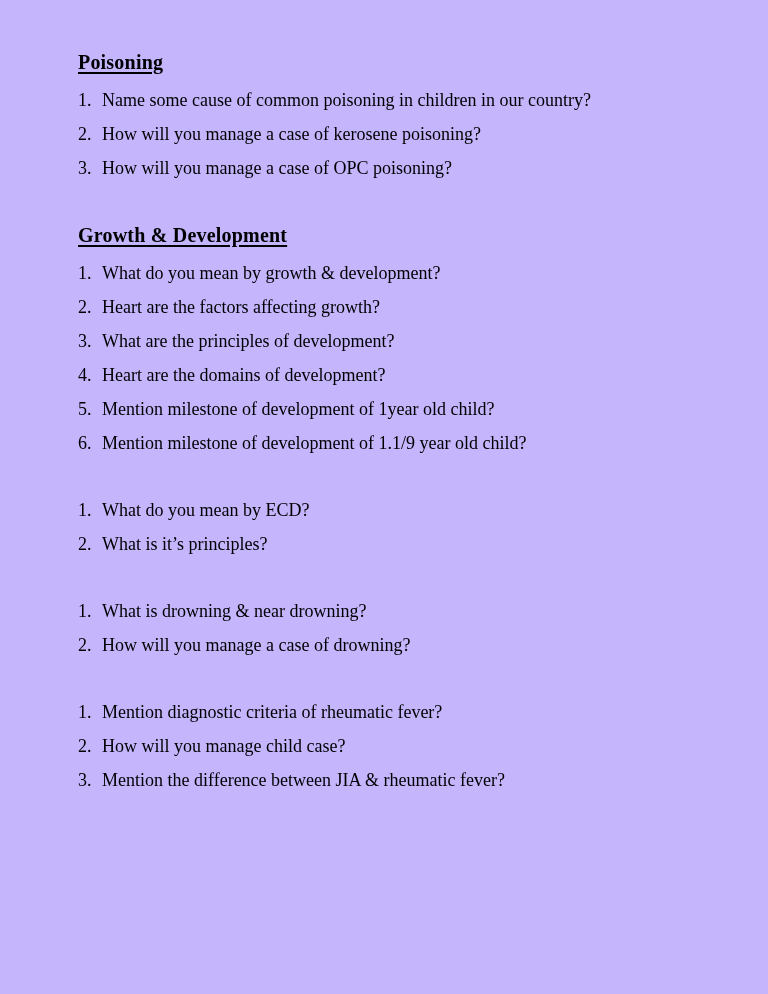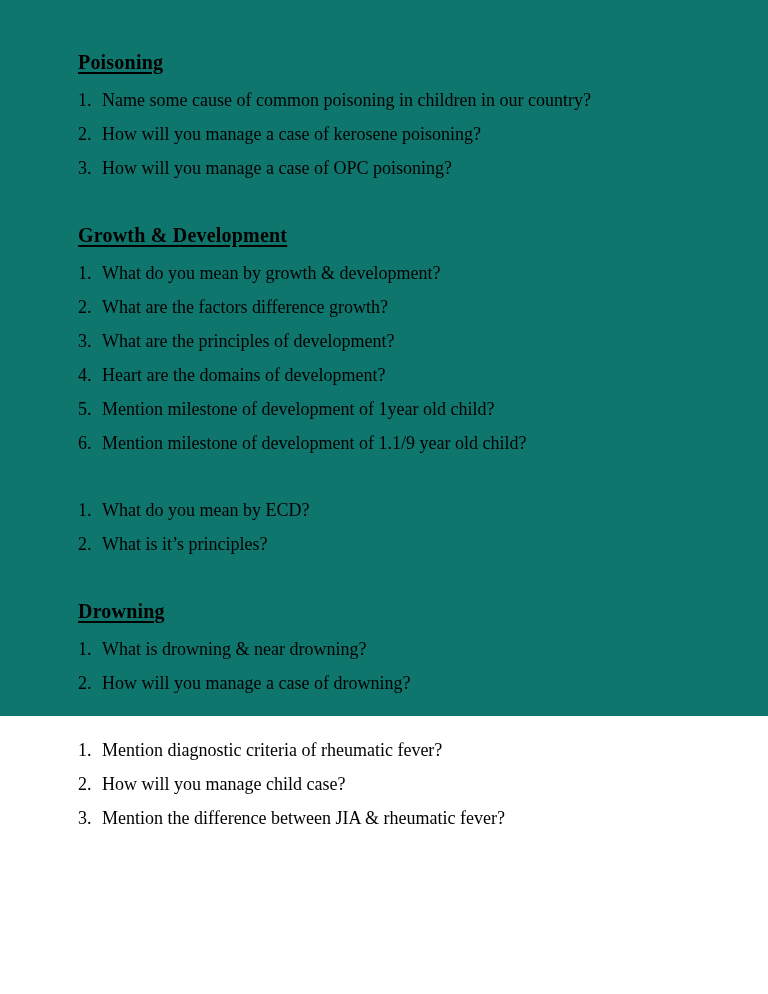--- a/index.html
+++ b/index.html
@@ -10,23 +10,23 @@
   body {
     width: 768px;
     height: 994px;
     overflow: hidden;
     font-family: "Liberation Serif", serif;
     color: #000000;
   }
   .page {
     box-sizing: border-box;
     width: 768px;
-    height: 716px;
+    height: 994px;
     padding: 51px 30px 0 78px;
-    background: #0f766e;
+    background: #c4b5fd;
   }
   .qsection { margin: 0; }
   .qsection + .qsection { margin-top: 45px; }
   .heading {
     font-size: 20px;
     font-weight: bold;
     margin: 0 0 15px 0;
     letter-spacing: 0.2px;
     text-decoration: underline;
     text-decoration-thickness: 2px;
@@ -77,21 +77,21 @@
 
   <section class="qsection">
     <h2 class="heading">Growth &amp; Development</h2>
     <ol class="qlist">
       <li class="qitem">
         <span class="qnum">1.</span>
         <span class="qtext">What do you mean by growth &amp; development?</span>
       </li>
       <li class="qitem">
         <span class="qnum">2.</span>
-        <span class="qtext">What are the factors difference growth?</span>
+        <span class="qtext">Heart are the factors affecting growth?</span>
       </li>
       <li class="qitem">
         <span class="qnum">3.</span>
         <span class="qtext">What are the principles of development?</span>
       </li>
       <li class="qitem">
         <span class="qnum">4.</span>
         <span class="qtext">Heart are the domains of development?</span>
       </li>
       <li class="qitem">
@@ -112,21 +112,20 @@
         <span class="qtext">What do you mean by ECD?</span>
       </li>
       <li class="qitem">
         <span class="qnum">2.</span>
         <span class="qtext">What is it’s principles?</span>
       </li>
     </ol>
   </section>
 
   <section class="qsection">
-    <h2 class="heading">Drowning</h2>
     <ol class="qlist">
       <li class="qitem">
         <span class="qnum">1.</span>
         <span class="qtext">What is drowning &amp; near drowning?</span>
       </li>
       <li class="qitem">
         <span class="qnum">2.</span>
         <span class="qtext">How will you manage a case of drowning?</span>
       </li>
     </ol>

